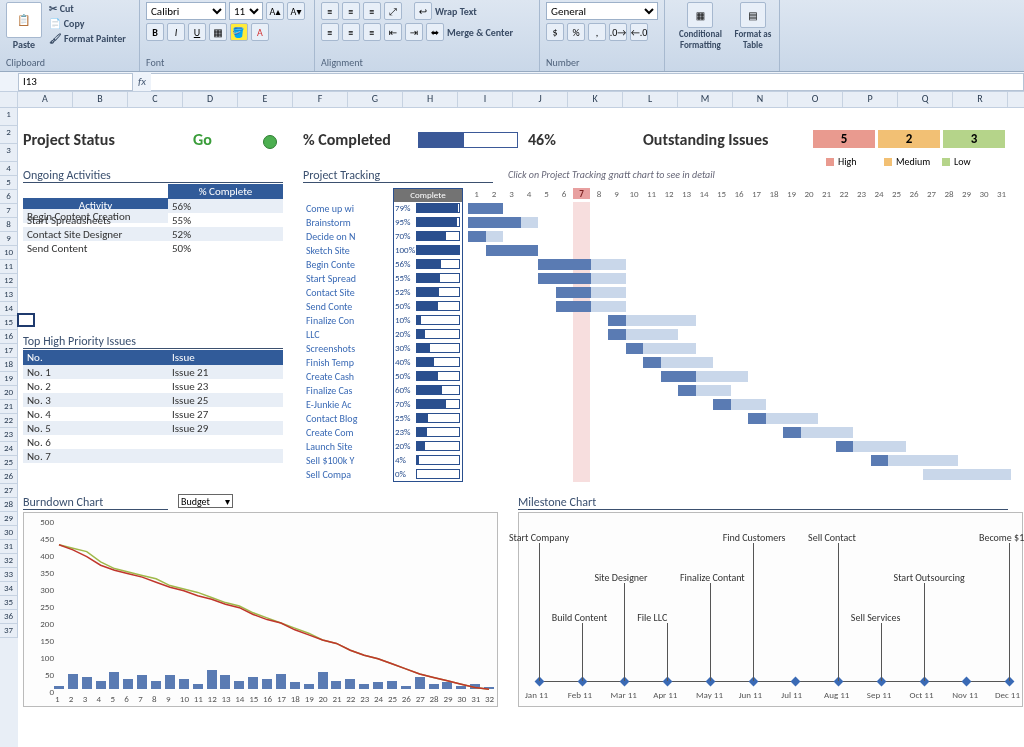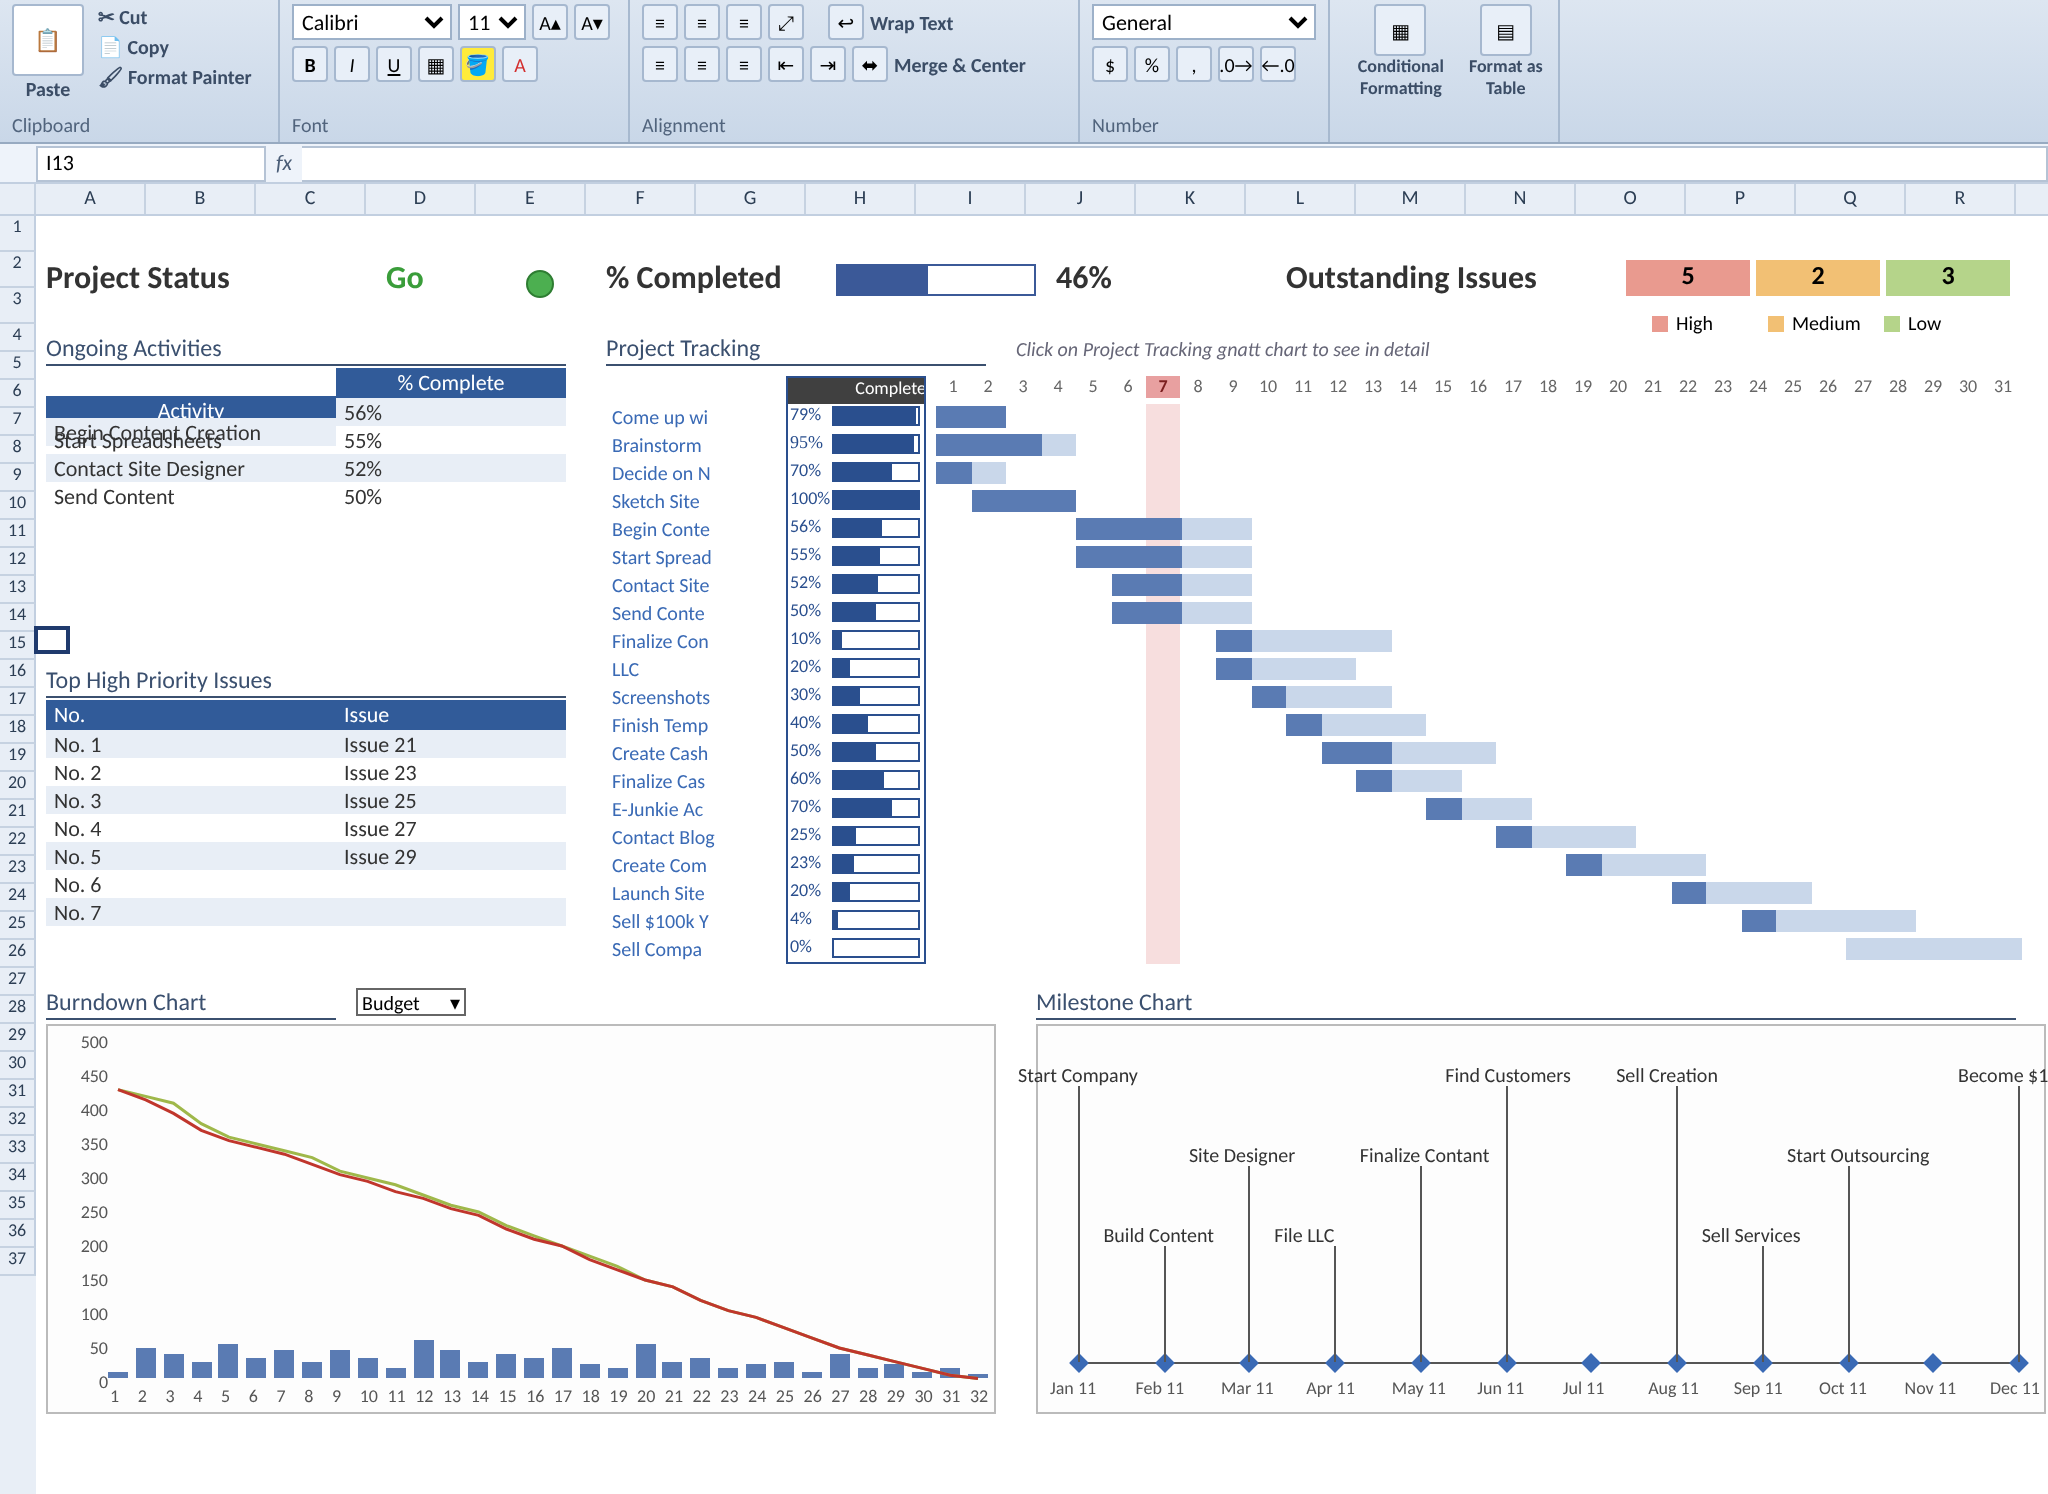--- a/index.html
+++ b/index.html
@@ -248,21 +248,21 @@
       <div class="tbl-row" style="left:5px;top:299px;width:145px;height:14px">No. 4</div>
       <div class="tbl-row" style="left:150px;top:299px;width:115px;height:14px">Issue 27</div>
       <div class="tbl-row alt" style="left:5px;top:313px;width:145px;height:14px">No. 5</div>
       <div class="tbl-row alt" style="left:150px;top:313px;width:115px;height:14px">Issue 29</div>
       <div class="tbl-row" style="left:5px;top:327px;width:145px;height:14px">No. 6</div>
       <div class="tbl-row" style="left:150px;top:327px;width:115px;height:14px"></div>
       <div class="tbl-row alt" style="left:5px;top:341px;width:145px;height:14px">No. 7</div>
       <div class="tbl-row alt" style="left:150px;top:341px;width:115px;height:14px"></div>
       <div class="section-hdr" style="left:285px;top:60px;width:190px">Project Tracking</div>
       <div style="left:490px;top:60px;font-size:10px;font-style:italic;color:#667">Click on Project Tracking gnatt chart to see in detail</div>
-      <div style="left:375px;top:80px;width:70px;height:14px;background:#404040;color:#fff;font-size:9px;text-align:right;line-height:14px">Complete</div>
+      <div style="left:375px;top:80px;width:70px;height:14px;background:#737373;color:#fff;font-size:9px;text-align:center;line-height:14px">Complete</div>
       <div class="day-hdr" style="left:450px;top:80px;">1</div>
       <div class="day-hdr" style="left:467.5px;top:80px;">2</div>
       <div class="day-hdr" style="left:485px;top:80px;">3</div>
       <div class="day-hdr" style="left:502.5px;top:80px;">4</div>
       <div class="day-hdr" style="left:520px;top:80px;">5</div>
       <div class="day-hdr" style="left:537.5px;top:80px;">6</div>
       <div class="day-hdr" style="left:555px;top:80px;background:#e8a0a0;color:#7b1f1f;font-weight:bold">7</div>
       <div class="day-hdr" style="left:572.5px;top:80px;">8</div>
       <div class="day-hdr" style="left:590px;top:80px;">9</div>
       <div class="day-hdr" style="left:607.5px;top:80px;">10</div>
@@ -293,21 +293,21 @@
       <div style="left:376px;top:94px;width:68px;height:13px;position:absolute">
         <div style="position: absolute; left: 0px; top: 0px; width: 22px; font-size: 9px; color: rgb(42, 79, 142); z-index: 2; padding-left: 1px;">79%</div>
         <div style="position: absolute; left: 22px; top: 1px; width: 44px; height: 10px; background: rgb(255, 255, 255); border: 1px solid rgb(42, 79, 142); overflow: hidden;">
           <div style="width: 97%; height: 100%; background: rgb(42, 79, 142);"></div>
         </div>
       </div>
       <div class="gantt-bar-bg" style="left:450px;top:95px;width:35px"></div>
       <div class="gantt-bar" style="left:450px;top:95px;width:35px"></div>
       <div class="gantt-task" style="left:288px;top:108px;width:86px;height:13px">Brainstorm</div>
       <div style="left:376px;top:108px;width:68px;height:13px;position:absolute">
-        <div style="position: absolute; left: 0px; top: 0px; width: 22px; font-size: 9px; color: rgb(42, 79, 142); z-index: 2; padding-left: 1px; font-family: Liberation Serif, serif;">95%</div>
+        <div style="position: absolute; left: 0px; top: 0px; width: 22px; font-size: 9px; color: rgb(42, 79, 142); z-index: 2; padding-left: 1px;">95%</div>
         <div style="position: absolute; left: 22px; top: 1px; width: 44px; height: 10px; background: rgb(255, 255, 255); border: 1px solid rgb(42, 79, 142); overflow: hidden;">
           <div style="width: 95%; height: 100%; background: rgb(42, 79, 142);"></div>
         </div>
       </div>
       <div class="gantt-bar-bg" style="left:450px;top:109px;width:70px"></div>
       <div class="gantt-bar" style="left:450px;top:109px;width:52.5px"></div>
       <div class="gantt-task" style="left:288px;top:122px;width:86px;height:13px">Decide on N</div>
       <div style="left:376px;top:122px;width:68px;height:13px;position:absolute">
         <div style="position: absolute; left: 0px; top: 0px; width: 22px; font-size: 9px; color: rgb(42, 79, 142); z-index: 2; padding-left: 1px;">70%</div>
         <div style="position: absolute; left: 22px; top: 1px; width: 44px; height: 10px; background: rgb(255, 255, 255); border: 1px solid rgb(42, 79, 142); overflow: hidden;">
@@ -588,21 +588,21 @@
         <div class="milestone-label" style="left: 32.7273px; top: 98px;">Build Content</div>
         <div class="milestone-line" style="left: 105.455px; top: 70px; height: 98px;"></div>
         <div class="milestone-label" style="left: 75.4545px; top: 58px;">Site Designer</div>
         <div class="milestone-line" style="left: 148.182px; top: 110px; height: 58px;"></div>
         <div class="milestone-label" style="left: 118.182px; top: 98px;">File LLC</div>
         <div class="milestone-line" style="left: 190.909px; top: 70px; height: 98px;"></div>
         <div class="milestone-label" style="left: 160.909px; top: 58px;">Finalize Contant</div>
         <div class="milestone-line" style="left: 233.636px; top: 30px; height: 138px;"></div>
         <div class="milestone-label" style="left: 203.636px; top: 18px;">Find Customers</div>
         <div class="milestone-line" style="left: 319.091px; top: 30px; height: 138px;"></div>
-        <div class="milestone-label" style="left: 289.091px; top: 18px;">Sell Creation</div>
+        <div class="milestone-label" style="left: 289.091px; top: 18px;">Sell Contact</div>
         <div class="milestone-line" style="left: 361.818px; top: 110px; height: 58px;"></div>
         <div class="milestone-label" style="left: 331.818px; top: 98px;">Sell Services</div>
         <div class="milestone-line" style="left: 404.545px; top: 70px; height: 98px;"></div>
         <div class="milestone-label" style="left: 374.545px; top: 58px;">Start Outsourcing</div>
         <div class="milestone-line" style="left: 490px; top: 30px; height: 138px;"></div>
         <div class="milestone-label" style="left: 460px; top: 18px;">Become $100K</div>
       </div>
     </div>
 </div>
 

